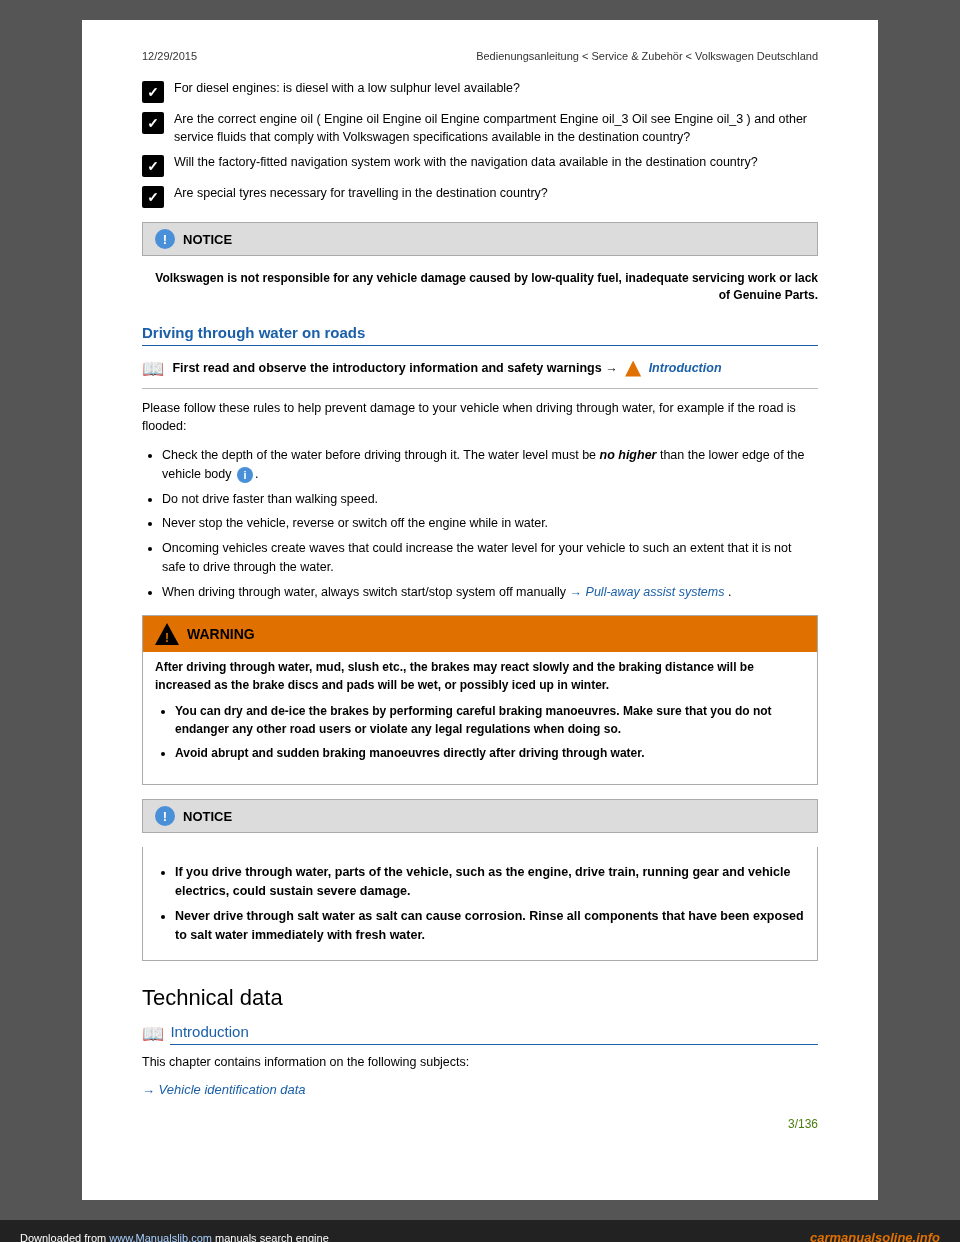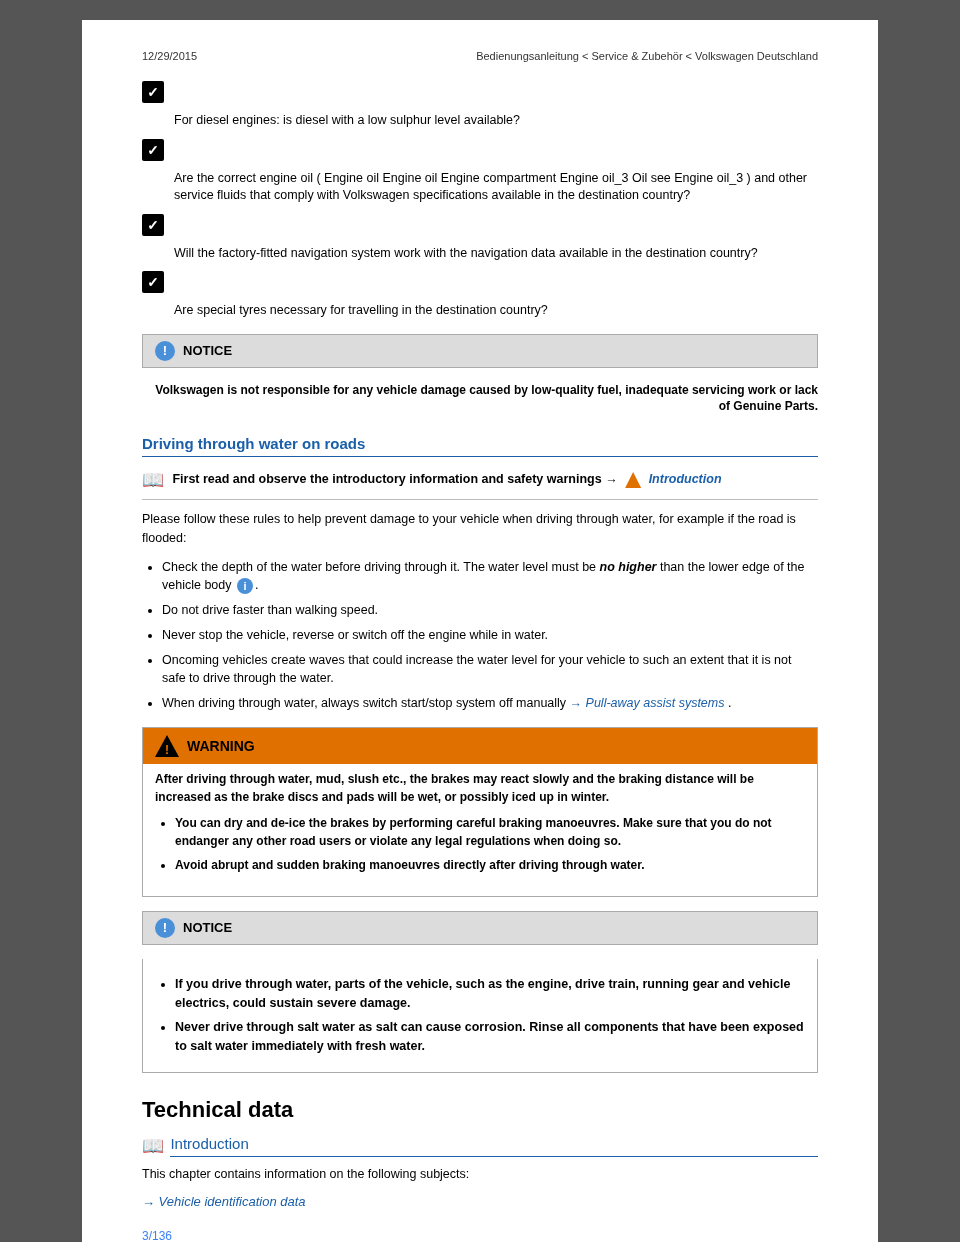--- a/index.html
+++ b/index.html
@@ -48,21 +48,20 @@
     .checkmark::after {
       content: '✓';
       color: #fff;
       font-size: 14px;
       font-weight: bold;
     }
     .check-text {
       font-size: 12.5px;
       line-height: 1.4;
       flex: 1;
-      margin-top: 32px;
     }
     .notice-box {
       border: 1px solid #aaa;
       background: #fff;
       margin: 14px 0;
       padding: 0;
     }
     .notice-header {
       background: #dcdcdc;
       padding: 6px 12px;
@@ -175,35 +174,35 @@
       margin: 8px 0 16px 20px;
     }
     .warning-bullet li {
       font-size: 12px;
       line-height: 1.5;
       margin-bottom: 6px;
       font-weight: bold;
     }
     .section-heading-large {
       font-size: 22px;
-      font-weight: bold;
+      font-weight: normal;
       margin: 24px 0 12px 0;
       color: #000;
     }
     .intro-link-row {
       display: flex;
       align-items: center;
       gap: 6px;
       margin-bottom: 8px;
     }
     .page-num {
-      text-align: left;
+      text-align: right;
       font-size: 12px;
       margin-top: 20px;
-      color: #3b82f6;
+      color: #4d7c0f;
     }
     .bottom-bar {
       background: #222;
       padding: 10px 20px;
       display: flex;
       justify-content: space-between;
       align-items: center;
     }
     .bottom-bar-left {
       color: #fff;

